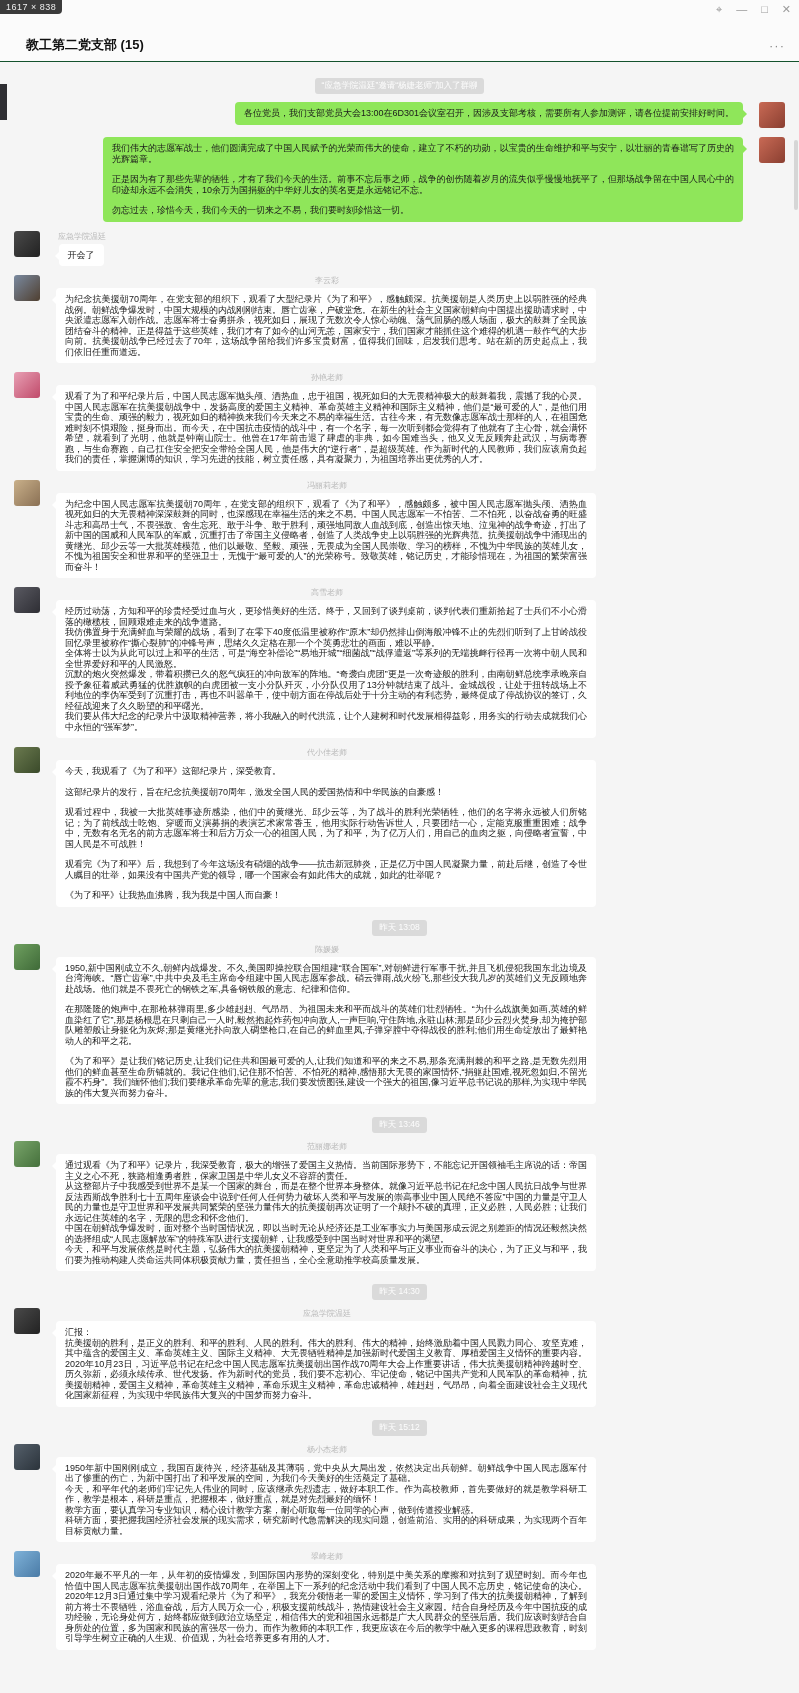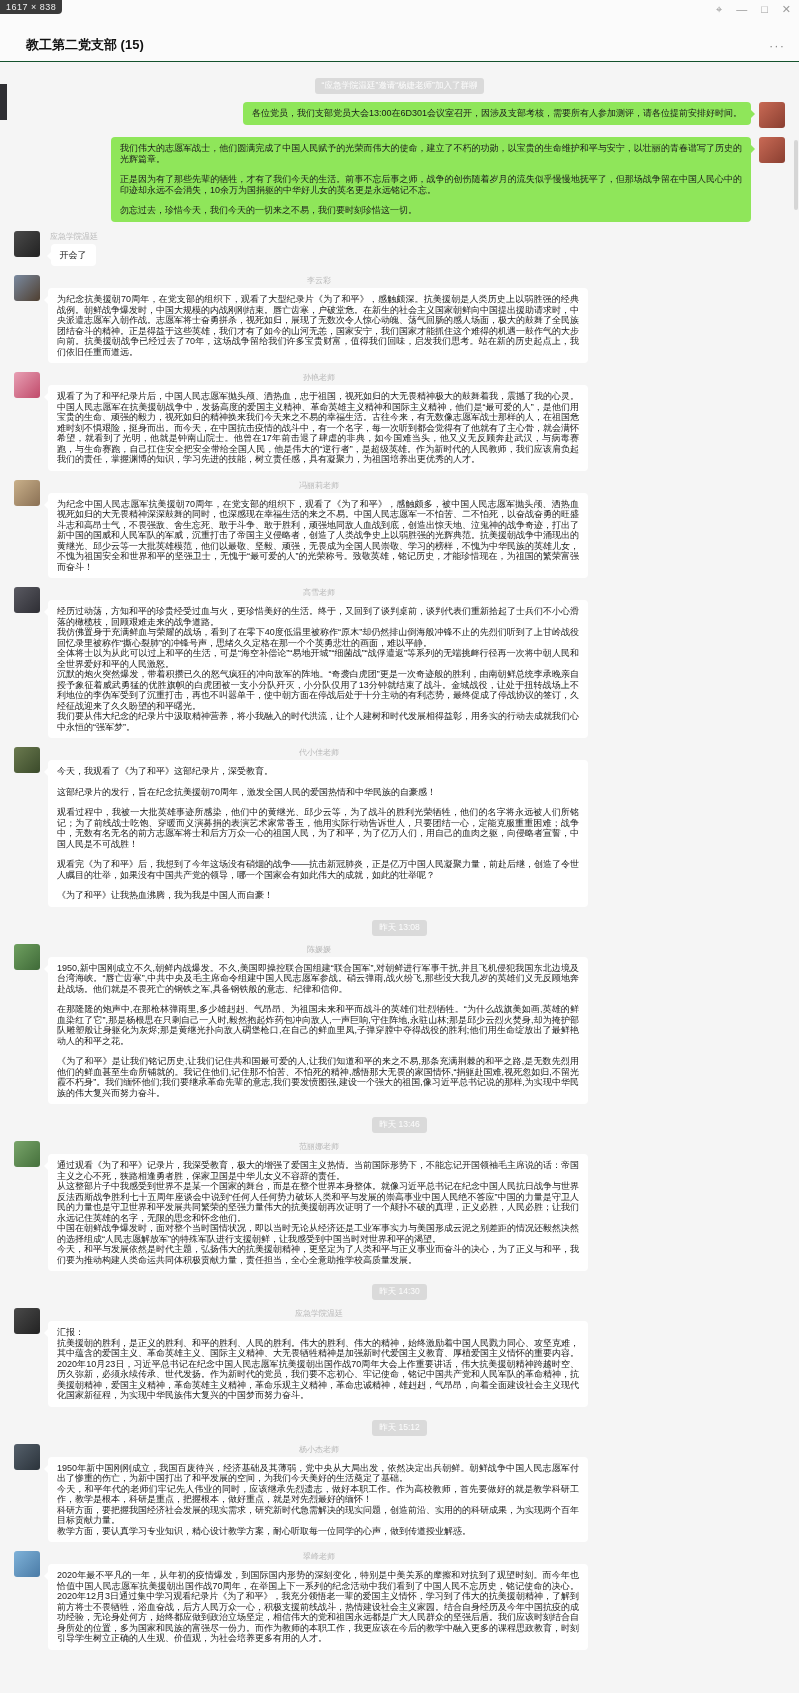--- a/index.html
+++ b/index.html
@@ -25,21 +25,21 @@
     background:#2f2f33; }
   .scroll-thumb { position:absolute; right:1px; top:140px; width:4px; height:70px;
     background:#d6d6d6; border-radius:2px; }
 
   
   .chat { padding:6px 0 10px 0; }
   .sysrow, .timerow { text-align:center; margin:6px 0 8px 0; }
   .sys-pill, .time-pill { display:inline-block; background:#dadada; color:#fdfdfd;
     font-size:8.5px; padding:2px 7px; border-radius:3px; }
 
-  .row { display:flex; align-items:flex-start; margin:0 14px 9px 14px; }
+  .row { display:flex; align-items:flex-start; margin:0 14px 9px 14px;gap:8px; }
   .row.out { flex-direction:row-reverse; }
   .avatar { width:26px; height:26px; border-radius:3px; flex:0 0 26px; }
   .col { display:flex; flex-direction:column; max-width:540px; }
   .row.in  .col { margin-left:8px; align-items:center; }
   .row.out .col { margin-right:8px; align-items:flex-end; max-width:640px; }
   .name { font-size:8px; color:#b9b9b9; margin:0 0 3px 2px; height:10px; }
 
   .bubble { position:relative; border-radius:4px; padding:6px 9px; font-size:9px;
     line-height:10.5px; color:#1a1a1a; text-align:justify; }
   .row.in  .bubble { background:#ffffff; }
@@ -194,22 +194,22 @@
         </div>
       </div>
       <div class="timerow"><span class="time-pill">昨天 15:12</span></div>
       <div class="row in">
         <div class="avatar" style="background: linear-gradient(135deg, rgb(85, 96, 107), rgb(43, 51, 59));"></div>
         <div class="col">
           <div class="name">杨小杰老师</div>
           <div class="bubble">
             <p>1950年新中国刚刚成立，我国百废待兴，经济基础及其薄弱，党中央从大局出发，依然决定出兵朝鲜。朝鲜战争中国人民志愿军付出了惨重的伤亡，为新中国打出了和平发展的空间，为我们今天美好的生活奠定了基础。</p>
             <p>今天，和平年代的老师们牢记先人伟业的同时，应该继承先烈遗志，做好本职工作。作为高校教师，首先要做好的就是教学科研工作，教学是根本，科研是重点，把握根本，做好重点，就是对先烈最好的缅怀！</p>
+            <p>教学方面，要认真学习专业知识，精心设计教学方案，耐心听取每一位同学的心声，做到传道授业解惑。</p>
             <p>科研方面，要把握我国经济社会发展的现实需求，研究新时代急需解决的现实问题，创造前沿、实用的的科研成果，为实现两个百年目标贡献力量。</p>
-            <p>教学方面，要认真学习专业知识，精心设计教学方案，耐心听取每一位同学的心声，做到传道授业解惑。</p>
           </div>
         </div>
       </div>
       <div class="row in">
         <div class="avatar" style="background: linear-gradient(135deg, rgb(127, 178, 217), rgb(74, 123, 166));"></div>
         <div class="col">
           <div class="name">翠峰老师</div>
           <div class="bubble">
             <p>2020年最不平凡的一年，从年初的疫情爆发，到国际国内形势的深刻变化，特别是中美关系的摩擦和对抗到了观望时刻。而今年也恰值中国人民志愿军抗美援朝出国作战70周年，在举国上下一系列的纪念活动中我们看到了中国人民不忘历史，铭记使命的决心。2020年12月3日通过集中学习观看纪录片《为了和平》，我充分领悟老一辈的爱国主义情怀，学习到了伟大的抗美援朝精神，了解到前方将士不畏牺牲，浴血奋战，后方人民万众一心，积极支援前线战斗，热情建设社会主义家园。结合自身经历及今年中国抗疫的成功经验，无论身处何方，始终都应做到政治立场坚定，相信伟大的党和祖国永远都是广大人民群众的坚强后盾。我们应该时刻结合自身所处的位置，多为国家和民族的富强尽一份力。而作为教师的本职工作，我更应该在今后的教学中融入更多的课程思政教育，时刻引导学生树立正确的人生观、价值观，为社会培养更多有用的人才。</p>
           </div>

